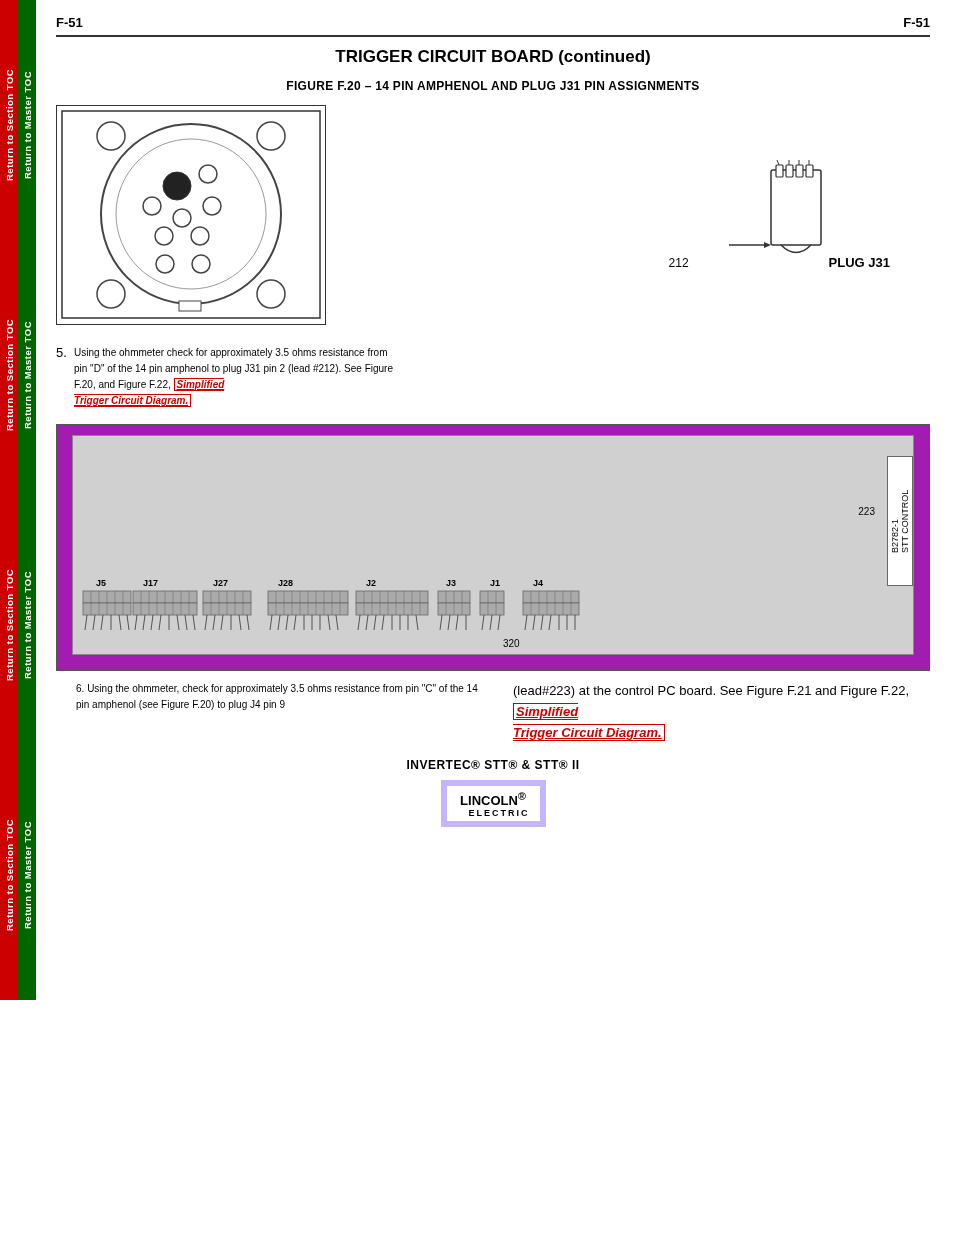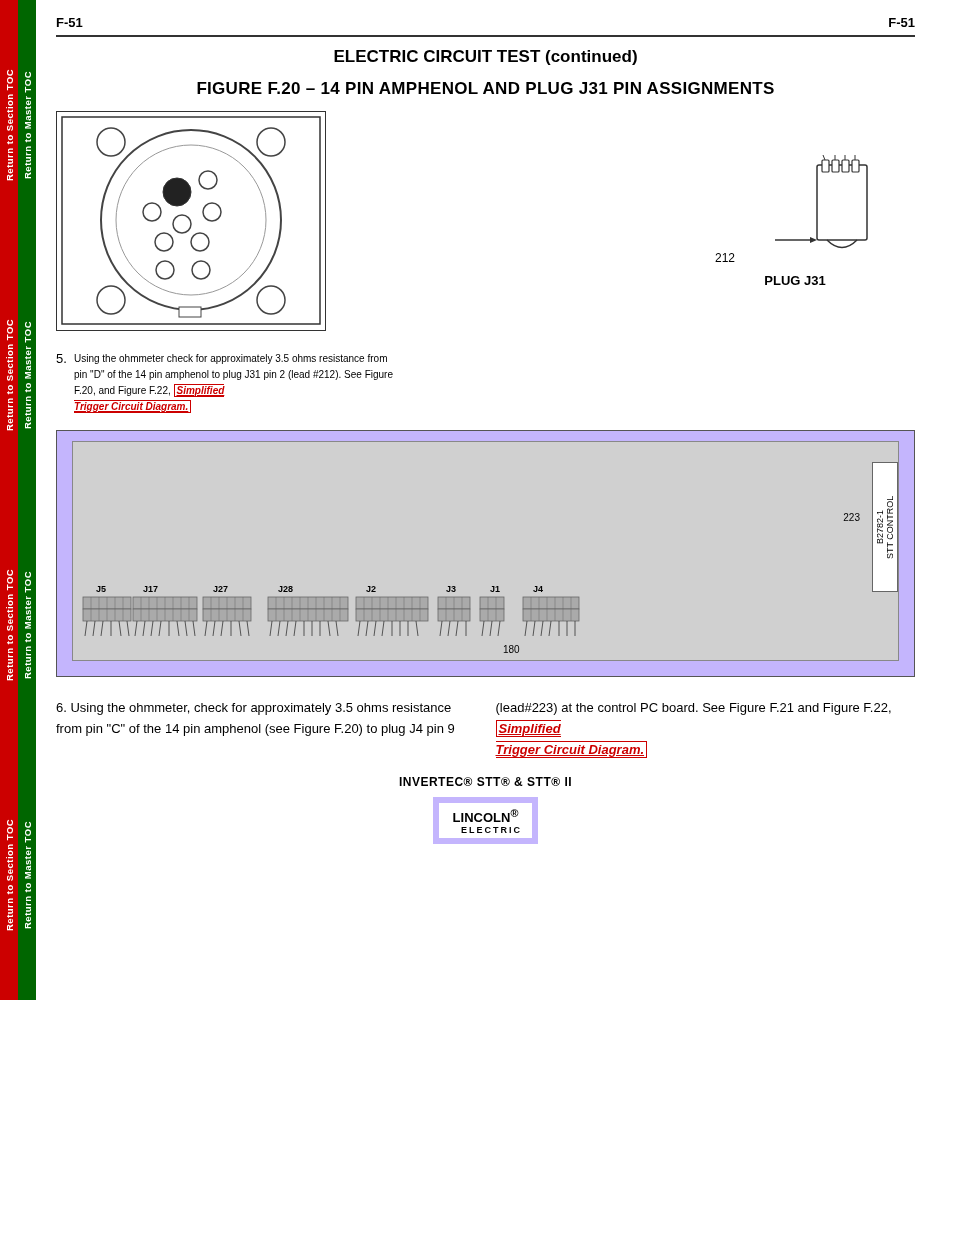--- a/index.html
+++ b/index.html
@@ -44,21 +44,21 @@
       text-decoration: none;
       letter-spacing: 0.5px;
     }
 
     .tab-red { background-color: #cc0000; }
     .tab-green { background-color: #006600; }
 
     
     .main-content {
       margin-left: 36px;
-      padding: 15px 39px 20px 20px;
+      padding: 15px 24px 20px 20px;
       width: calc(954px - 36px);
     }
 
     
     .page-header {
       display: flex;
       justify-content: space-between;
       align-items: center;
       margin-bottom: 5px;
     }
@@ -80,21 +80,21 @@
 
     .section-title {
       text-align: center;
       font-size: 17px;
       font-weight: bold;
       margin: 10px 0 12px 0;
     }
 
     .figure-label {
       text-align: center;
-      font-size: 17px;
+      font-size: 12px;
       font-weight: bold;
       margin: 8px 0 12px 0;
       letter-spacing: 0.3px;
     }
 
     
     .figure-f20-container {
       display: flex;
       align-items: center;
       justify-content: space-between;
@@ -106,22 +106,22 @@
       width: 270px;
       height: 220px;
       border: 1.5px solid #333;
       position: relative;
       background: white;
     }
 
     
     .plug-j31-area {
       display: flex;
-      flex-direction: column;
-      align-items: center;
+      flex-direction: row;
+      align-items: flex-end;
       margin-right: 40px;
     }
 
     .plug-j31-label {
       font-size: 13px;
       font-weight: bold;
       margin-top: 8px;
     }
 
     .plug-j31-number {
@@ -160,25 +160,24 @@
       text-decoration: underline;
       cursor: pointer;
       border: 1.5px solid #cc0000;
       padding: 0 2px;
       display: inline;
     }
 
     
     .figure-f21-container {
       border: 1.5px solid #555;
-      margin: 10px 0 21px 0;
-      background: #c4b5fd;
+      margin: 10px 0 10px 0;
+      background: #a21caf;
       padding: 10px 15px 15px 15px;
       position: relative;
-      text-align: center;
     }
 
     .molex-board {
       background: #d0d0d0;
       border: 1.5px solid #888;
       width: 100%;
       height: 220px;
       position: relative;
     }
 
@@ -212,22 +211,23 @@
 
     
     .bottom-section {
       display: flex;
       gap: 20px;
       margin-top: 10px;
     }
 
     .bottom-left {
       flex: 1;
-      font-size: 13px;
+      font-size: 10px;
       line-height: 1.6;
+      margin-left: 20px;
     }
 
     .bottom-right {
       flex: 1;
       font-size: 13px;
       line-height: 1.6;
     }
 
     
     .footer {
@@ -300,21 +300,21 @@
 </div>
 
 <div class="main-content">
 
   <div class="page-header">
     <span class="page-num">F-51</span>
     <span class="page-num">F-51</span>
   </div>
   <hr class="title-line">
 
-  <div class="section-title">ELECTRIC CIRCUIT TEST (continued)</div>
+  <div class="section-title">TRIGGER CIRCUIT BOARD (continued)</div>
 
   <div class="figure-label">FIGURE F.20 – 14 PIN AMPHENOL AND PLUG J31 PIN ASSIGNMENTS</div>
 
   <div class="figure-f20-container">
 
     <div class="amphenol-drawing">
       <svg width="270" height="220" viewBox="0 0 270 220">
 
         <rect x="5" y="5" width="258" height="207" fill="white" stroke="#333" stroke-width="1.5"></rect>
 
@@ -555,21 +555,21 @@
             <line x1="4" y1="0" x2="2" y2="15" stroke="#333" stroke-width="0.8"></line>
             <line x1="12" y1="0" x2="10" y2="15" stroke="#333" stroke-width="0.8"></line>
             <line x1="20" y1="0" x2="18" y2="15" stroke="#333" stroke-width="0.8"></line>
             <line x1="28" y1="0" x2="26" y2="15" stroke="#333" stroke-width="0.8"></line>
             <line x1="36" y1="0" x2="36" y2="15" stroke="#333" stroke-width="0.8"></line>
             <line x1="44" y1="0" x2="44" y2="15" stroke="#333" stroke-width="0.8"></line>
             <line x1="52" y1="0" x2="52" y2="15" stroke="#333" stroke-width="0.8"></line>
           </g>
         </svg>
 
-        <span class="number-label" style="left: 430px; bottom: 5px;">180</span>
+        <span class="number-label" style="left: 430px; bottom: 5px;">320</span>
       </div>
     </div>
   </div>
 
   <div class="bottom-section">
     <div class="bottom-left">
       <span>6.</span>
       <span>Using the ohmmeter, check for approximately 3.5 ohms resistance from pin "C" of the 14 pin amphenol (see Figure F.20) to plug J4 pin 9</span>
     </div>
     <div class="bottom-right">

